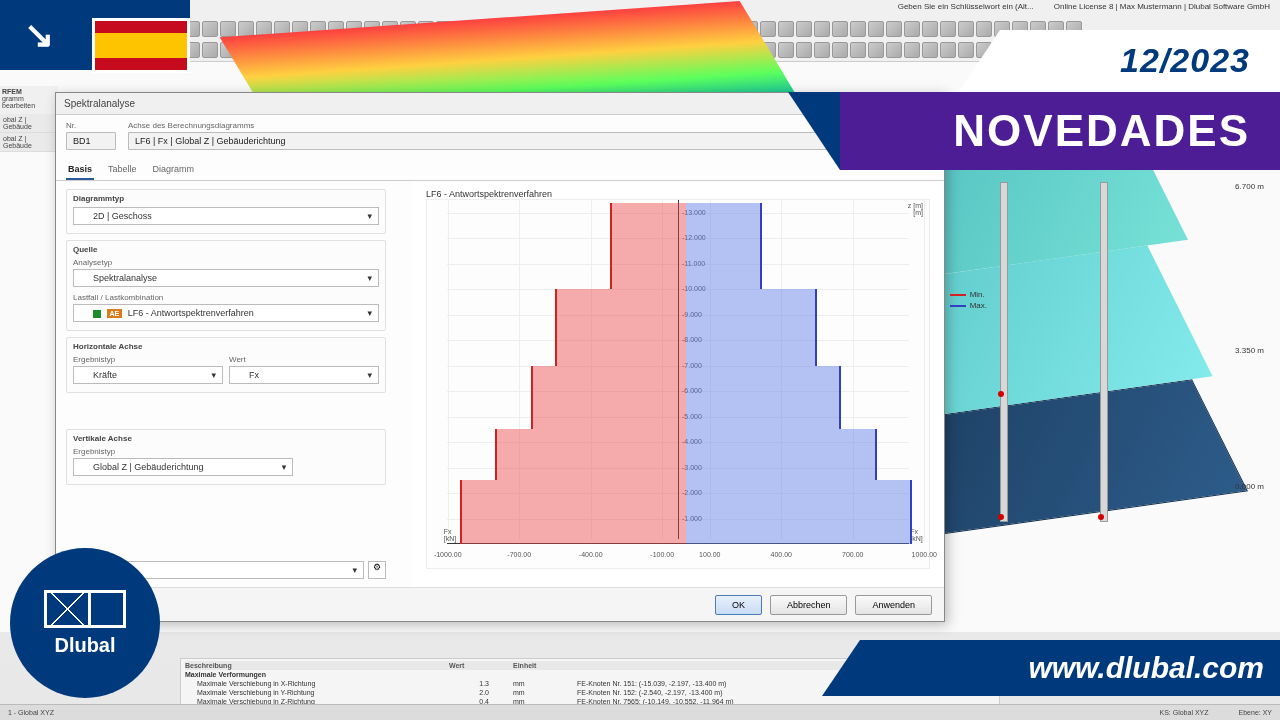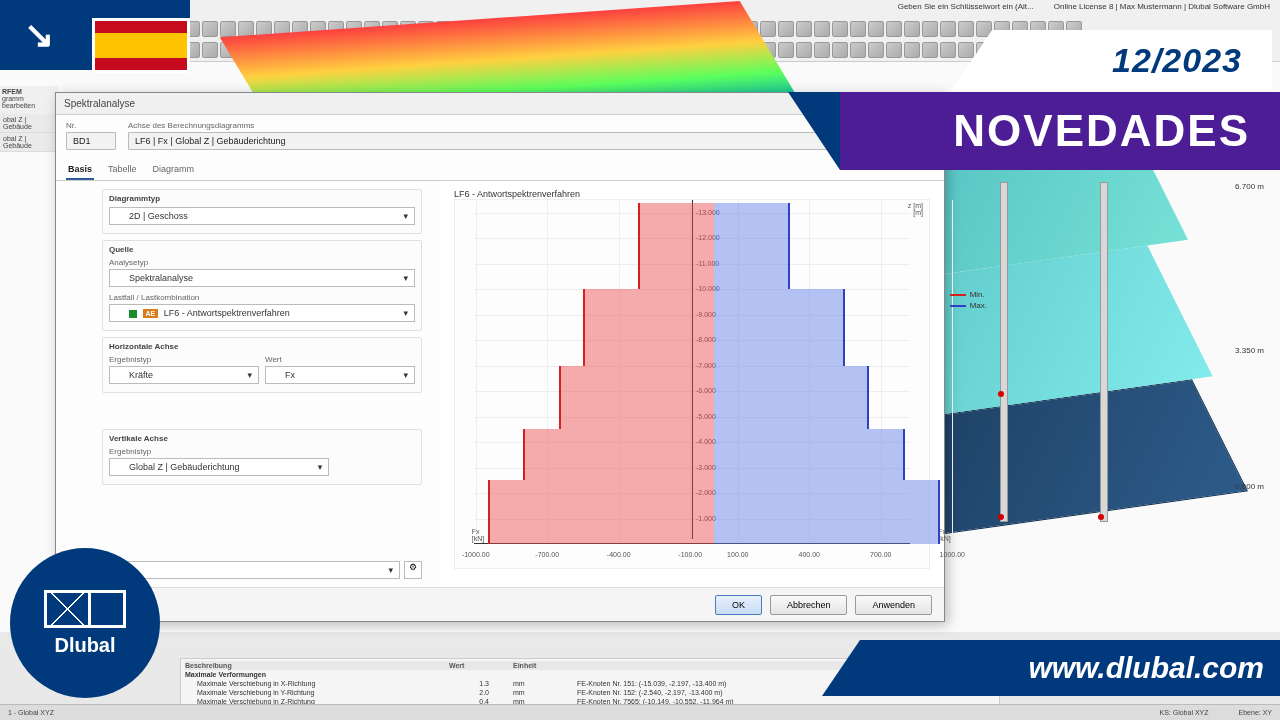--- a/index.html
+++ b/index.html
@@ -32,21 +32,21 @@
 
 .dlg-row1 { display: flex; gap: 12px; padding: 6px 10px; }
 .dlg-field { display: flex; flex-direction: column; gap: 2px; }
 .dlg-field label { font-size: 8px; color: #666; }
 .dlg-field .input { background: #f2f2f2; border: 1px solid #bbb; padding: 3px 6px; font-size: 9px; color: #222; border-radius: 1px; }
 
 .tabs { display: flex; gap: 12px; padding: 0 10px; border-bottom: 1px solid #ccc; font-size: 9px; color: #666; margin-top: 4px; }
 .tab { padding: 4px 2px; cursor: default; }
 .tab.active { color: #222; border-bottom: 2px solid #2a5c9c; font-weight: bold; }
 
-.dlg-body { flex: 1; display: flex; gap: 8px; margin-left: 36px; }
+.dlg-body { flex: 1; display: flex; gap: 16px; }
 .left-panel { width: 340px; padding: 8px 10px; display: flex; flex-direction: column; gap: 6px; overflow: hidden; }
 .section { border: 1px solid #e0e0e0; background: #fcfcfc; padding: 4px 6px 8px; border-radius: 2px; }
 .section-h { font-size: 8px; color: #444; font-weight: bold; margin-bottom: 4px; }
 .select { width: 100%; background: #fff; border: 1px solid #bbb; padding: 3px 19px; font-size: 9px; color: #333; position: relative; }
 .select::after { content: '▾'; position: absolute; right: 6px; }
 .field-label { font-size: 8px; color: #666; margin-bottom: 2px; }
 .row2col { display: flex; gap: 6px; }
 .row2col > div { flex: 1; }
 .ae-tag { display: inline-block; background: #d97c1a; color: #fff; font-size: 7px; padding: 1px 3px; margin-right: 3px; font-weight: bold; }
 .green-sq { display: inline-block; width: 8px; height: 8px; background: #1a8c2a; margin-right: 3px; vertical-align: middle; }
@@ -74,21 +74,21 @@
 .btn.primary { border-color: #4a7cbc; background: linear-gradient(#e8f0fc,#c8dcf4); }
 
 
 .banner-top { position: absolute; top: 0; left: 0; width: 190px; height: 70px; background: #003a7c; }
 .flag-box { position: absolute; top: 18px; left: 92px; width: 98px; height: 55px; border: 3px solid #fff; }
 .flag-red { height: 25%; background: #c60b1e; }
 .flag-yellow { height: 50%; background: #ffc400; position: relative; }
 .flag-red2 { height: 25%; background: #c60b1e; }
 .arrow-box { position: absolute; top: 14px; left: 18px; width: 42px; height: 42px; color: #fff; font-size: 36px; font-weight: bold; display: flex; align-items: center; justify-content: center; }
 
-.banner-date { position: absolute; top: 30px; right: 8px; width: 280px; height: 60px; background: #fff; display: flex; align-items: center; justify-content: flex-end; padding-right: 30px; }
+.banner-date { position: absolute; top: 30px; right: 0; width: 280px; height: 60px; background: #fff; display: flex; align-items: center; justify-content: flex-end; padding-right: 30px; }
 .banner-date span { font-size: 34px; font-weight: 900; color: #003a7c; font-style: italic; letter-spacing: 1px; }
 .banner-date::before { content: ''; position: absolute; left: -40px; top: 0; border-top: 60px solid transparent; border-right: 40px solid #fff; }
 
 .banner-nov { position: absolute; top: 92px; right: 0; width: 440px; height: 78px; background: #4c1d95; display: flex; align-items: center; justify-content: flex-end; padding-right: 30px; }
 .banner-nov span { font-size: 44px; font-weight: 900; color: #fff; letter-spacing: 2px; }
 .banner-nov::before { content: ''; position: absolute; left: -52px; top: 0; border-bottom: 78px solid transparent; border-right: 52px solid #003a7c; }
 
 .banner-url { position: absolute; bottom: 24px; right: 0; width: 420px; height: 56px; background: #003a7c; display: flex; align-items: center; justify-content: flex-end; padding-right: 16px; }
 .banner-url span { font-size: 30px; font-weight: 900; color: #fff; font-style: italic; }
 .banner-url::before { content: ''; position: absolute; left: -38px; top: 0; border-top: 56px solid transparent; border-right: 38px solid #003a7c; }

